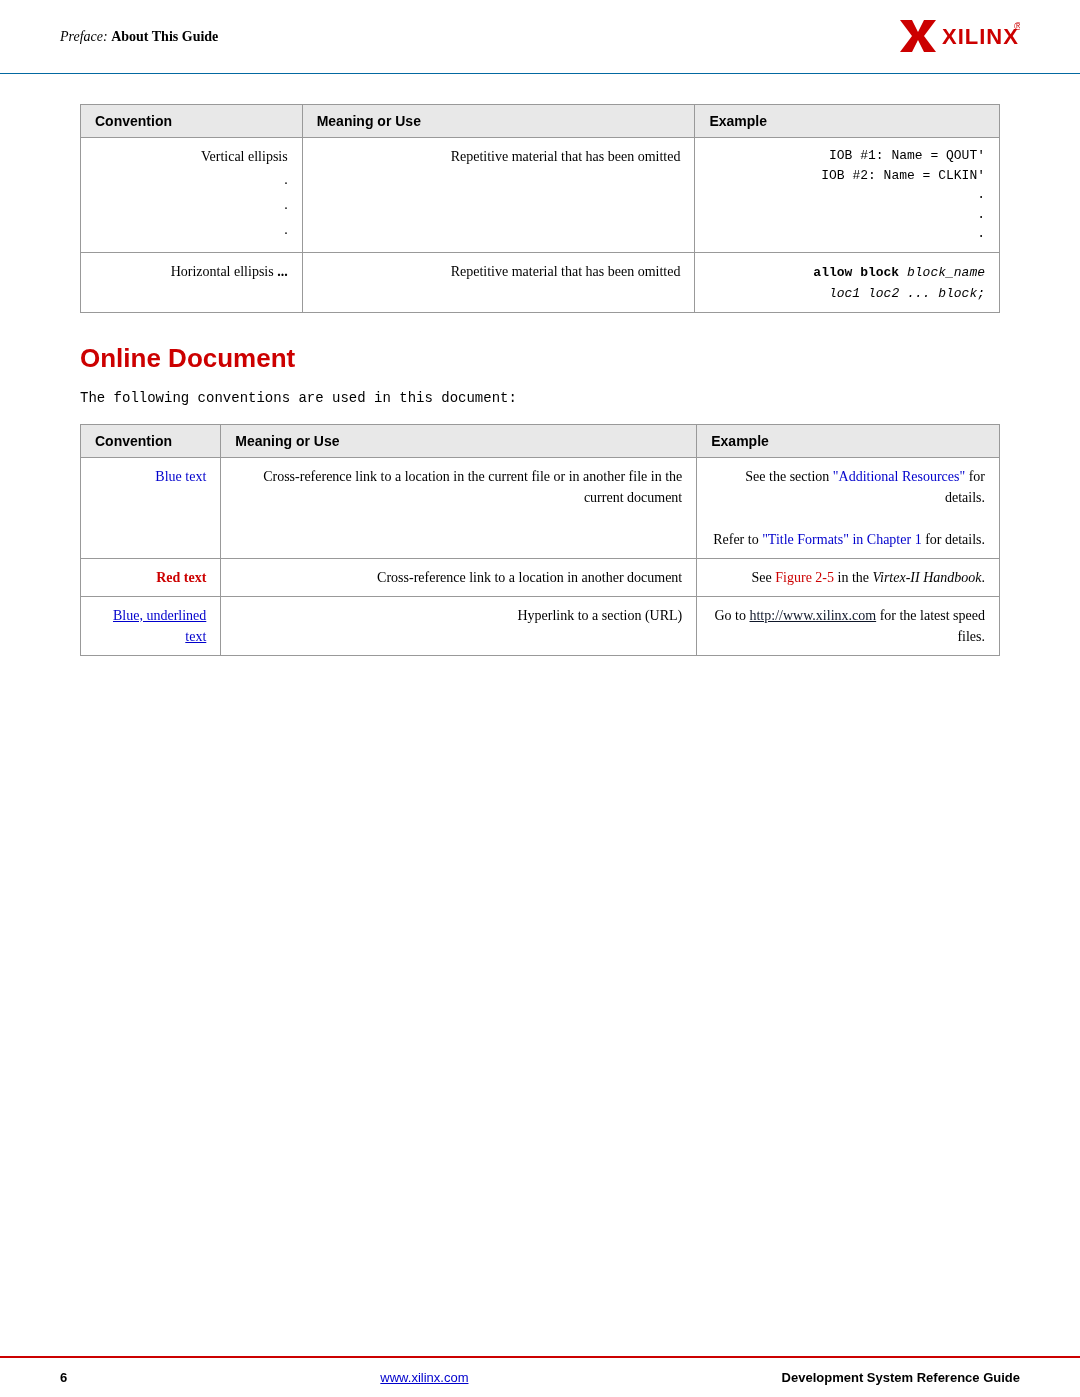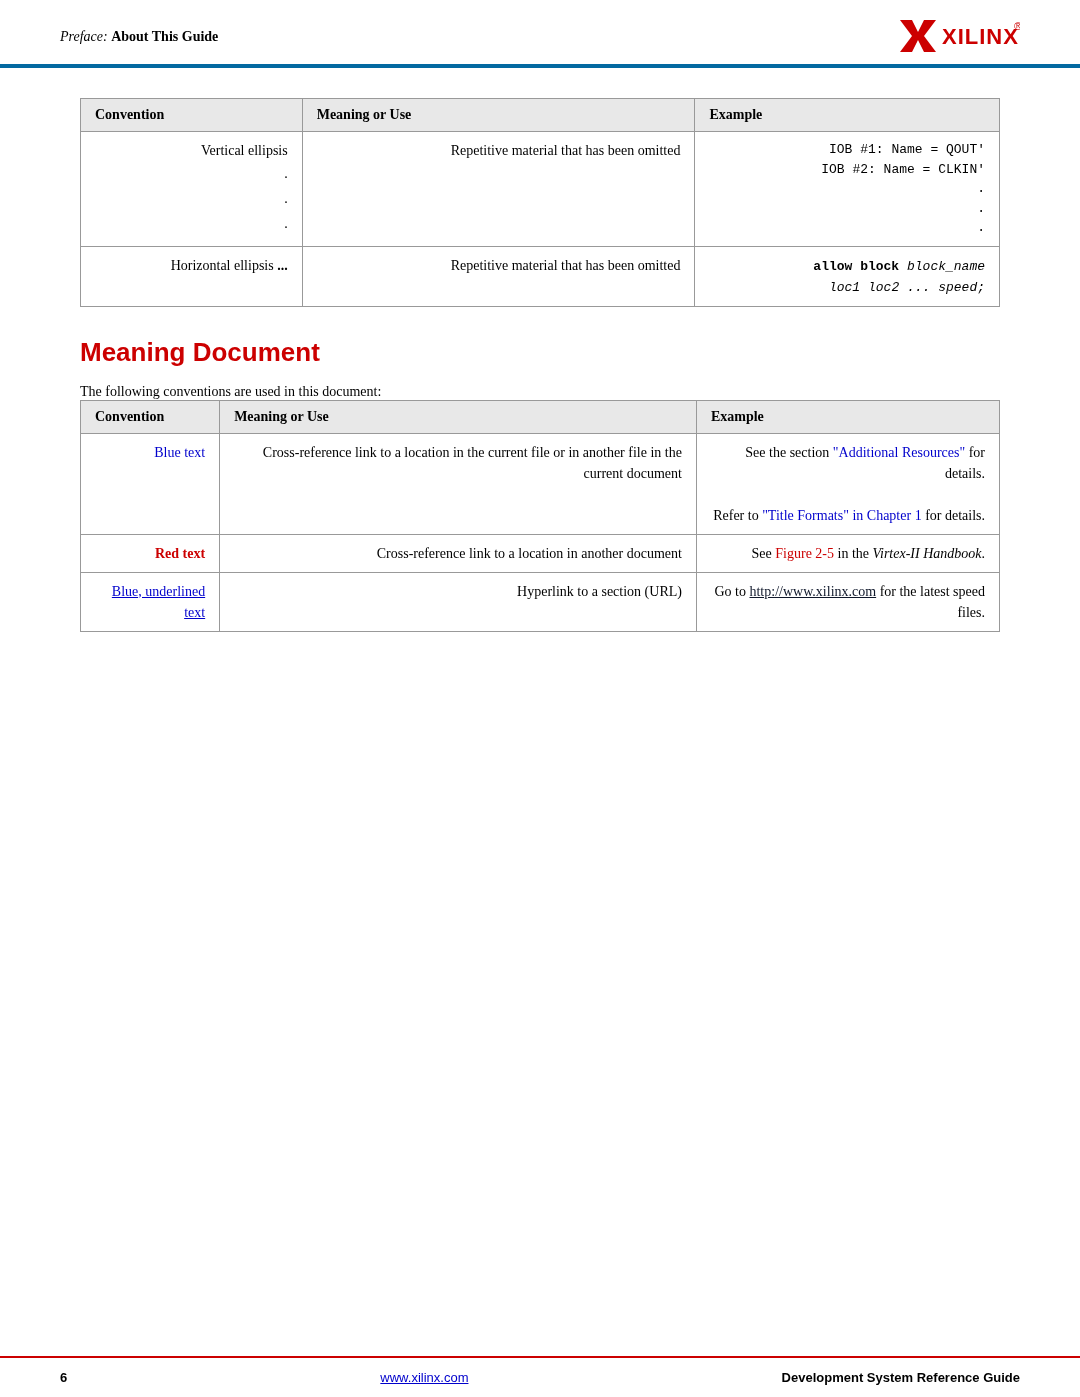--- a/index.html
+++ b/index.html
@@ -12,22 +12,22 @@
       font-size: 15px;
       color: #000000;
       position: relative;
     }
 
     
     .page-header {
       display: flex;
       justify-content: space-between;
       align-items: center;
-      padding: 18px 60px 10px 60px;
-      border-bottom: 4px solid #0369a1;
+      padding: 18px 60px 19px 60px;
+      border-bottom: 1px solid #0369a1;
       margin-bottom: 30px;
     }
 
     .header-title {
       font-style: italic;
       font-size: 14px;
       color: #000;
     }
 
     .header-title strong {
@@ -43,21 +43,21 @@
     
     table {
       border-collapse: collapse;
       width: 100%;
       margin-bottom: 30px;
     }
 
     table th {
       background-color: #e8e8e8;
       font-weight: bold;
-      font-family: Liberation Serif, serif;
+      font-family: Liberation Sans, sans-serif;
       font-size: 14px;
       padding: 8px 14px;
       border: 1px solid #999;
       text-align: left;
     }
 
     table td {
       padding: 8px 14px;
       border: 1px solid #999;
       vertical-align: top;
@@ -85,21 +85,23 @@
     .section-heading {
       color: #cc0000;
       font-size: 26px;
       font-family: Arial, Helvetica, sans-serif;
       font-weight: bold;
       margin-bottom: 16px;
       margin-top: 10px;
     }
 
     .intro-text {
-      font-size: 14px;
+      margin-bottom: 18px;
+      font-size: 14px;
+      font-family: Liberation Mono, monospace;
     }
 
     
     .blue-link {
       color: #0000cc;
       text-decoration: none;
     }
 
     .red-link {
       color: #cc0000;
@@ -226,27 +228,27 @@
 
       <tr>
         <td>
           <span>Horizontal ellipsis <strong>...</strong></span>
         </td>
         <td>
           <span>Repetitive material that has been omitted</span>
         </td>
         <td>
           <span class="mono-bold">allow block </span><span class="mono italic">block_name</span><br>
-          <span class="mono italic">loc1 loc2 ... speed;</span>
+          <span class="mono italic">loc1 loc2 ... block;</span>
         </td>
       </tr>
     </tbody>
   </table>
 
-  <h2 class="section-heading">Meaning Document</h2>
+  <h2 class="section-heading">Online Document</h2>
 
   <p class="intro-text">The following conventions are used in this document:</p>
 
   <table>
     <thead>
       <tr>
         <th>Convention</th>
         <th>Meaning or Use</th>
         <th>Example</th>
       </tr>

